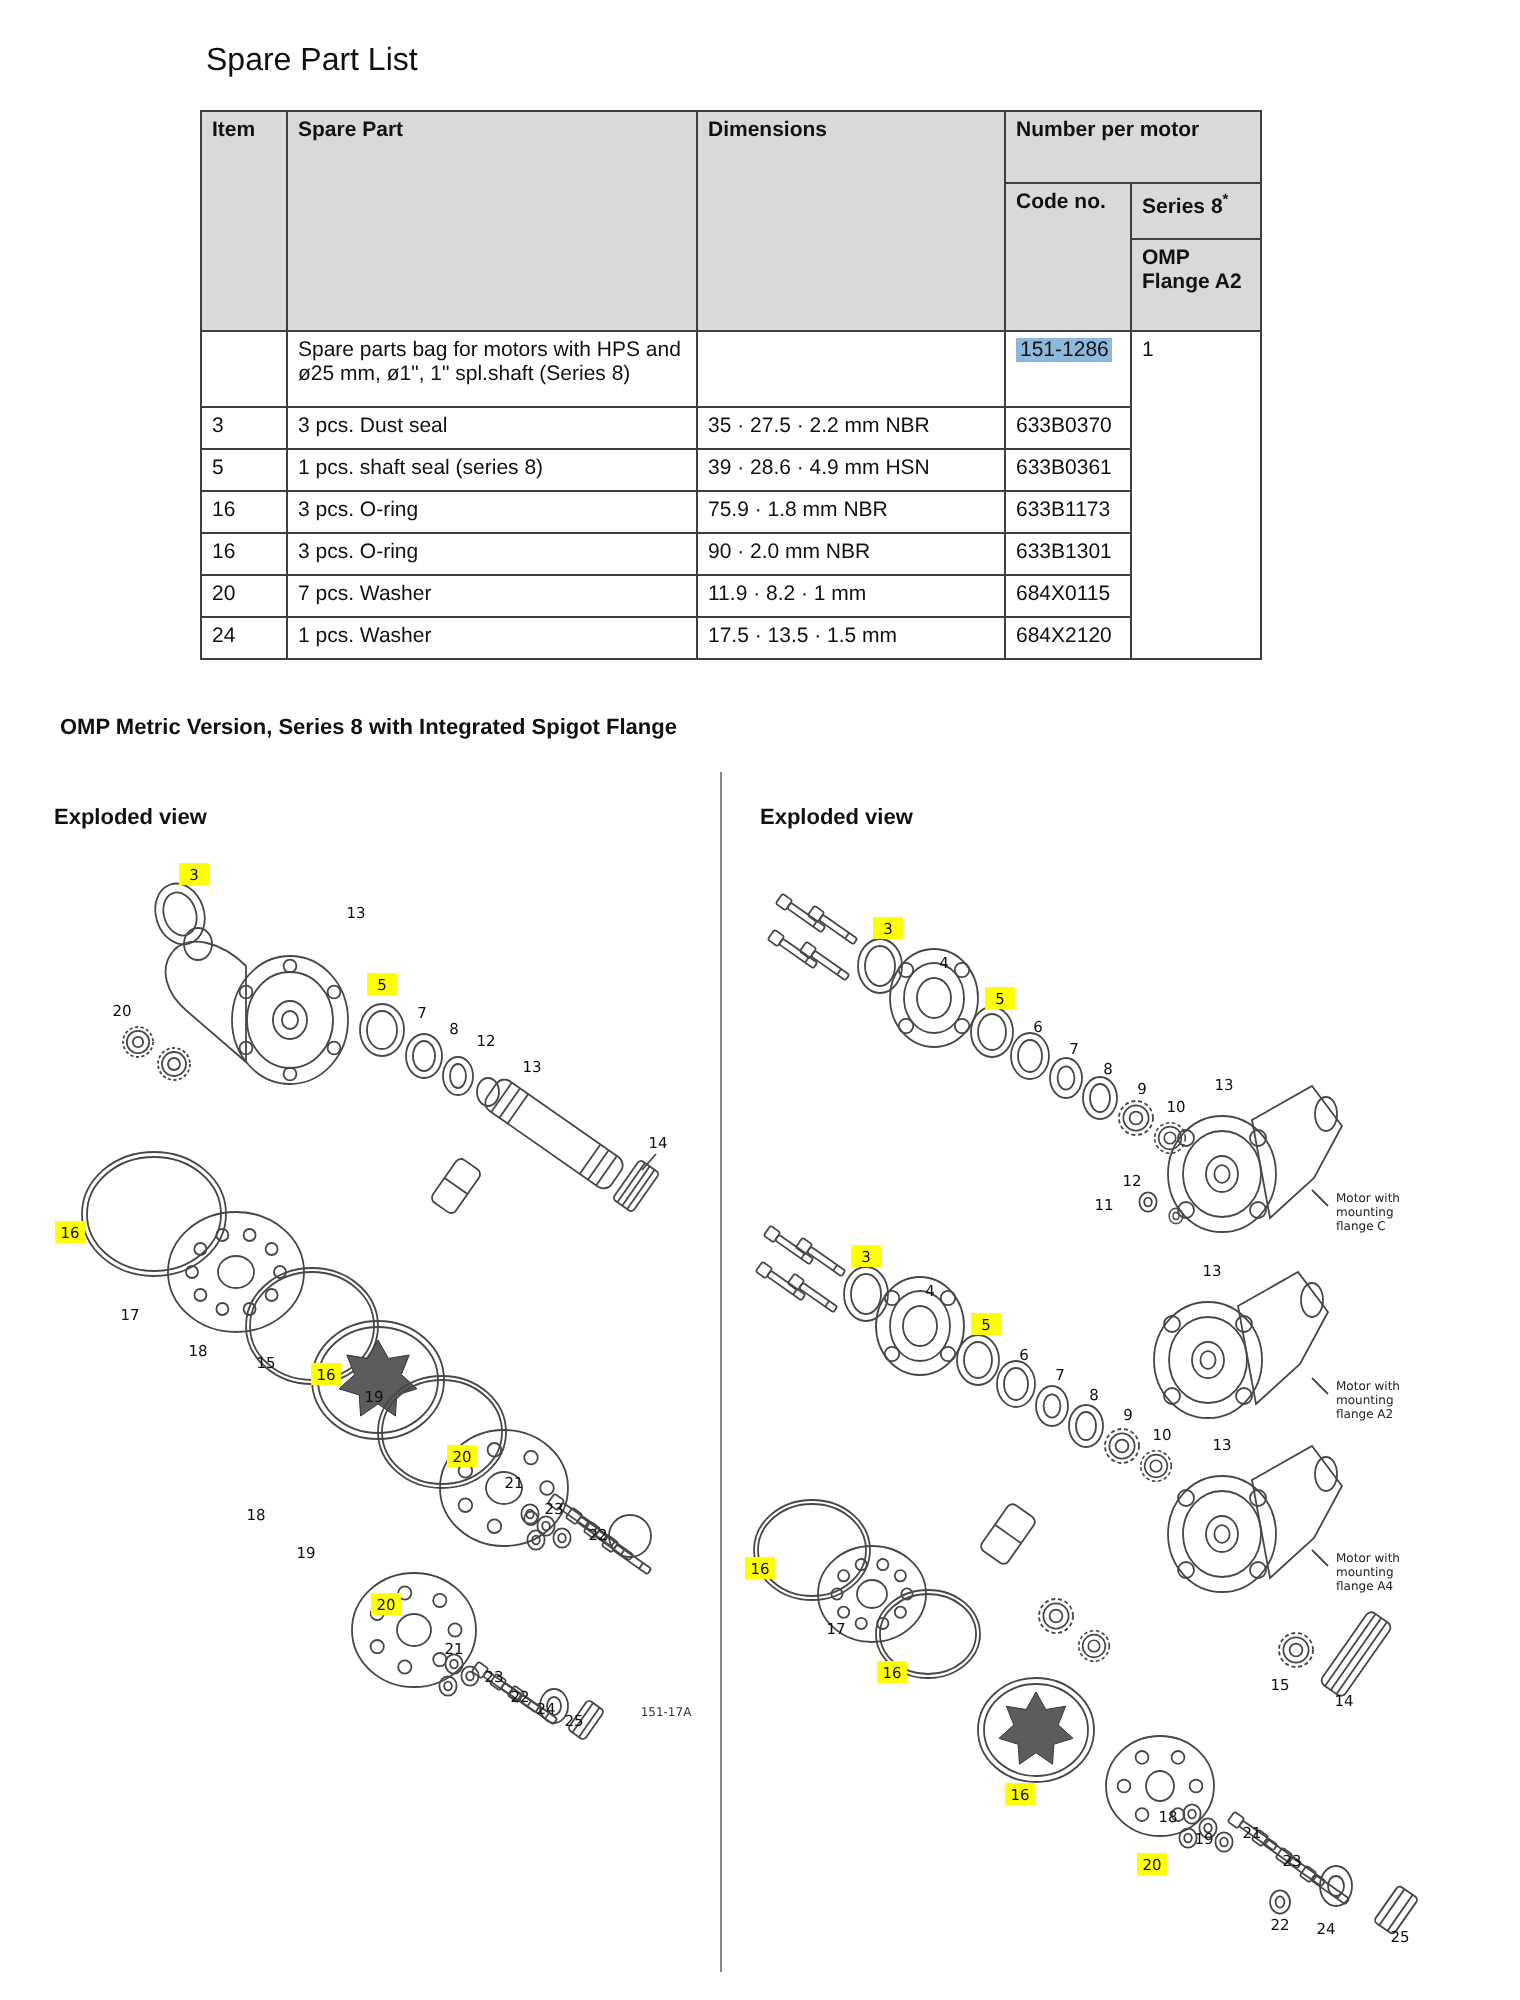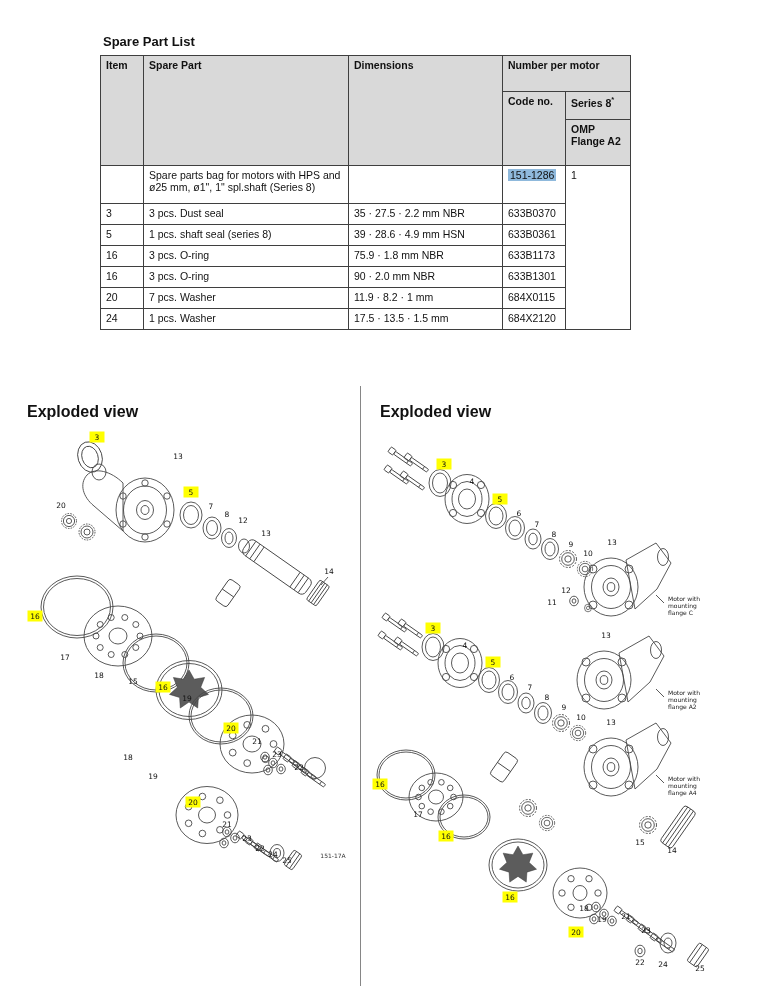--- a/index.html
+++ b/index.html
@@ -2,21 +2,21 @@
 <html style="--highlight-yellow: #ffff00; --highlight-blue: #8fb9dc; --header-bg: #d9d9d9; --line: #474747;"><head>
 <meta charset="utf-8">
 <style>
   * { margin:0; padding:0; box-sizing:border-box; }
   html,body { background:#ffffff; }
   body { font-family:"Liberation Sans", sans-serif; color:#111; }
   :root { --highlight-yellow:#ffff00; --highlight-blue:#8fb9dc; --header-bg:#d9d9d9; --line:#474747; }
 
   .page { position:relative; width:760px; height:1000px; background:#fff; overflow:hidden; }
 
-  .title { position:absolute; left:103px; top:34px; font-size:13px; font-weight:bold; }
+  .title { position:absolute; left:103px; top:22px; font-size:16px; font-weight:normal; }
 
   .parts-table { position:absolute; left:100px; top:55px; width:530px; border-collapse:collapse;
                  table-layout:fixed; font-size:10.5px; }
   .parts-table th, .parts-table td { border:1px solid #3f3f3f; padding:3px 5px 2px 5px;
                  vertical-align:top; text-align:left; overflow:hidden; }
   .parts-table thead th { background:var(--header-bg); font-weight:bold;margin-top:34px; }
   .h-npm { height:36px; }
   .h-series { height:28px; }
   .h-flange { height:46px; }
   .parts-table tbody tr { height:21px; }
@@ -26,21 +26,21 @@
 
   .sec-title { position:absolute; top:358px; font-size:11px; font-weight:bold; }
   .sec-left { left:30px; width:328px; }
   .sec-right { left:365px; width:392px; }
 
   .divider { position:absolute; left:360px; top:386px; width:1px; height:600px; background:#868686; }
 
   .panel { position:absolute; top:395px; height:595px; }
   .panel-left { left:15px; width:340px; }
   .panel-right { left:368px; width:390px; }
-  .exp-label { position:absolute; left:12px; top:8px; font-size:16px; font-weight:bold; z-index:2; }
+  .exp-label { position:absolute; left:12px; top:8px; font-size:11px; font-weight:bold; z-index:2; }
   .panel svg { position:absolute; left:0; top:0; }
 
   .ln { stroke:var(--line); stroke-width:0.9; fill:none; }
   .fill-dark { fill:#5c5c5c; stroke:#333; stroke-width:0.5; }
   .co-txt { font-family:"DejaVu Sans", sans-serif; font-size:7.5px; fill:#101010; text-anchor:middle; }
   .co-box { fill:var(--highlight-yellow); }
   .anno { font-family:"DejaVu Sans", sans-serif; font-size:6px; fill:#222; }
   .figref { font-family:"DejaVu Sans", sans-serif; font-size:6px; fill:#333; }
 </style>
 </head>
@@ -113,20 +113,21 @@
       </tr>
       <tr>
         <td>24</td>
         <td>1 pcs. Washer</td>
         <td>17.5 · 13.5 · 1.5 mm</td>
         <td>684X2120</td>
       </tr>
     </tbody>
   </table>
 
+  <div class="sec-title sec-left">OMP Metric Version, Series 8 with Integrated Spigot Flange</div>
 
   <div class="divider"></div>
 
   <div class="panel panel-left">
     <div class="exp-label">Exploded view</div>
     <svg viewBox="0 0 340 595" width="340" height="595">
       <defs>
         <g id="bolt">
           <rect x="-3" y="-3" width="6" height="6" rx="1"></rect>
           <rect x="3" y="-1.7" width="21" height="3.4" rx="1"></rect>

